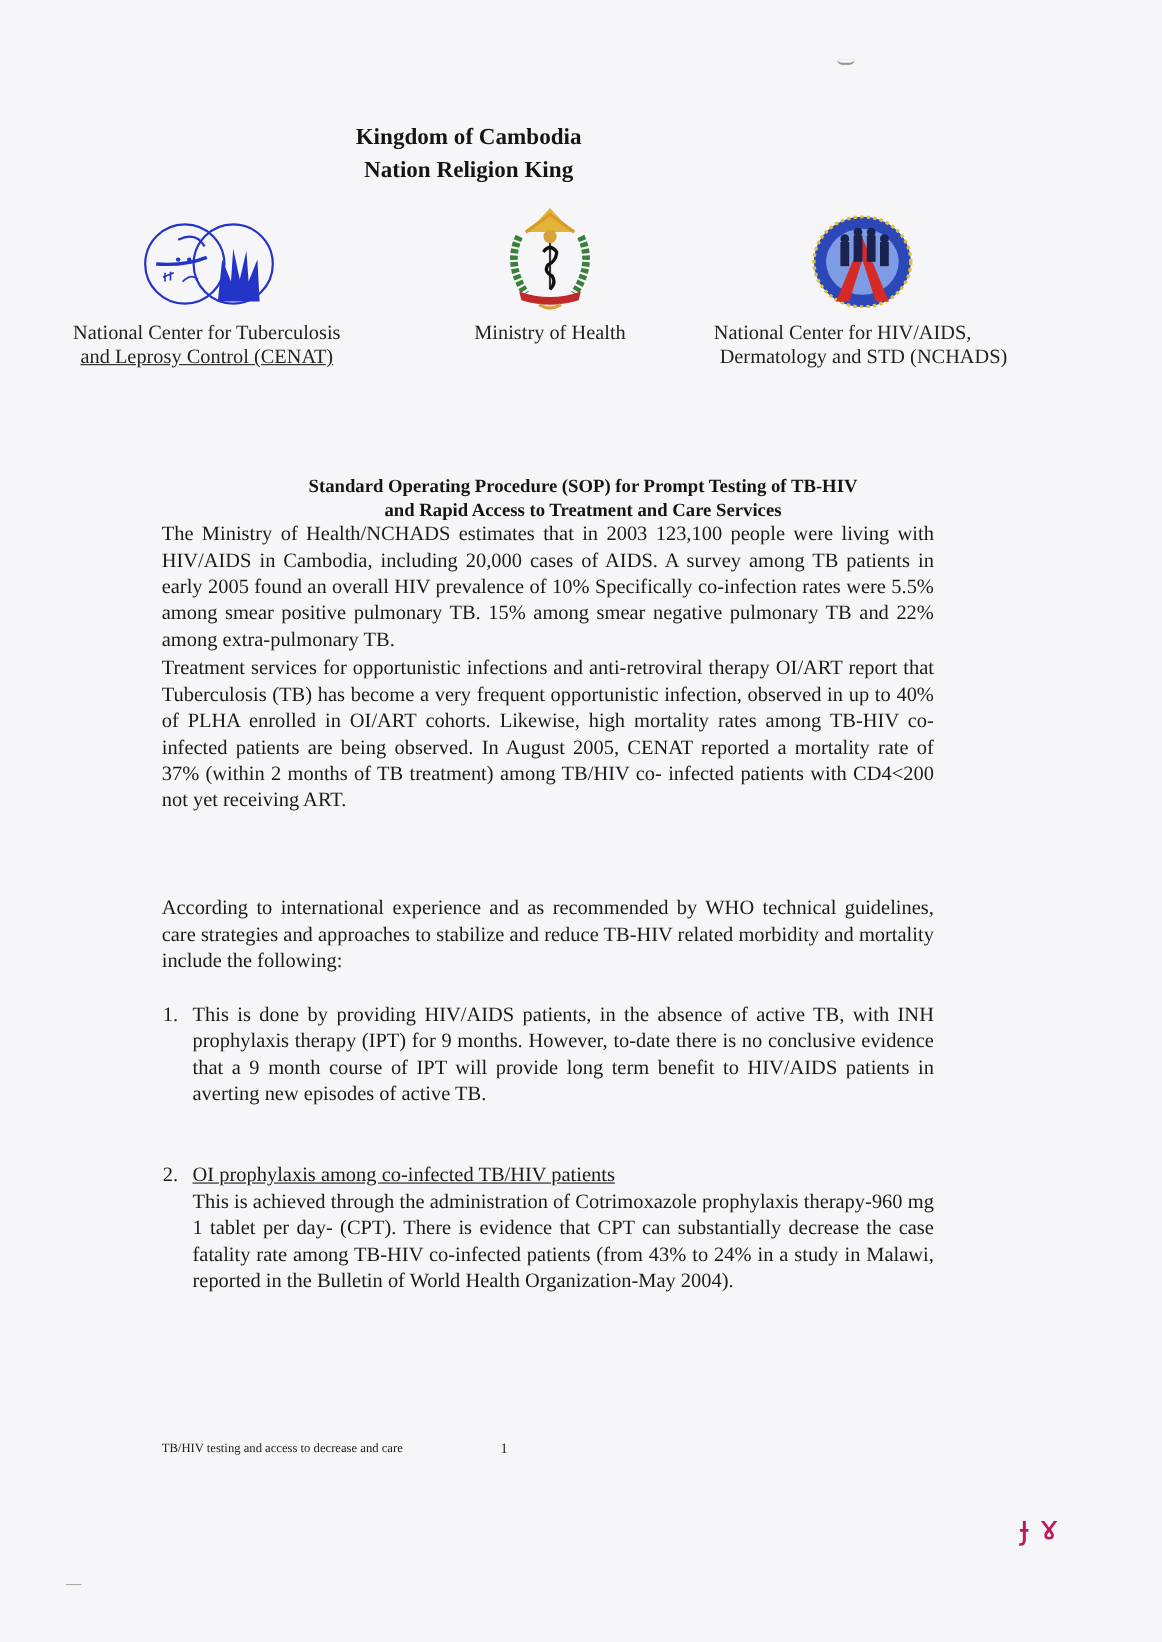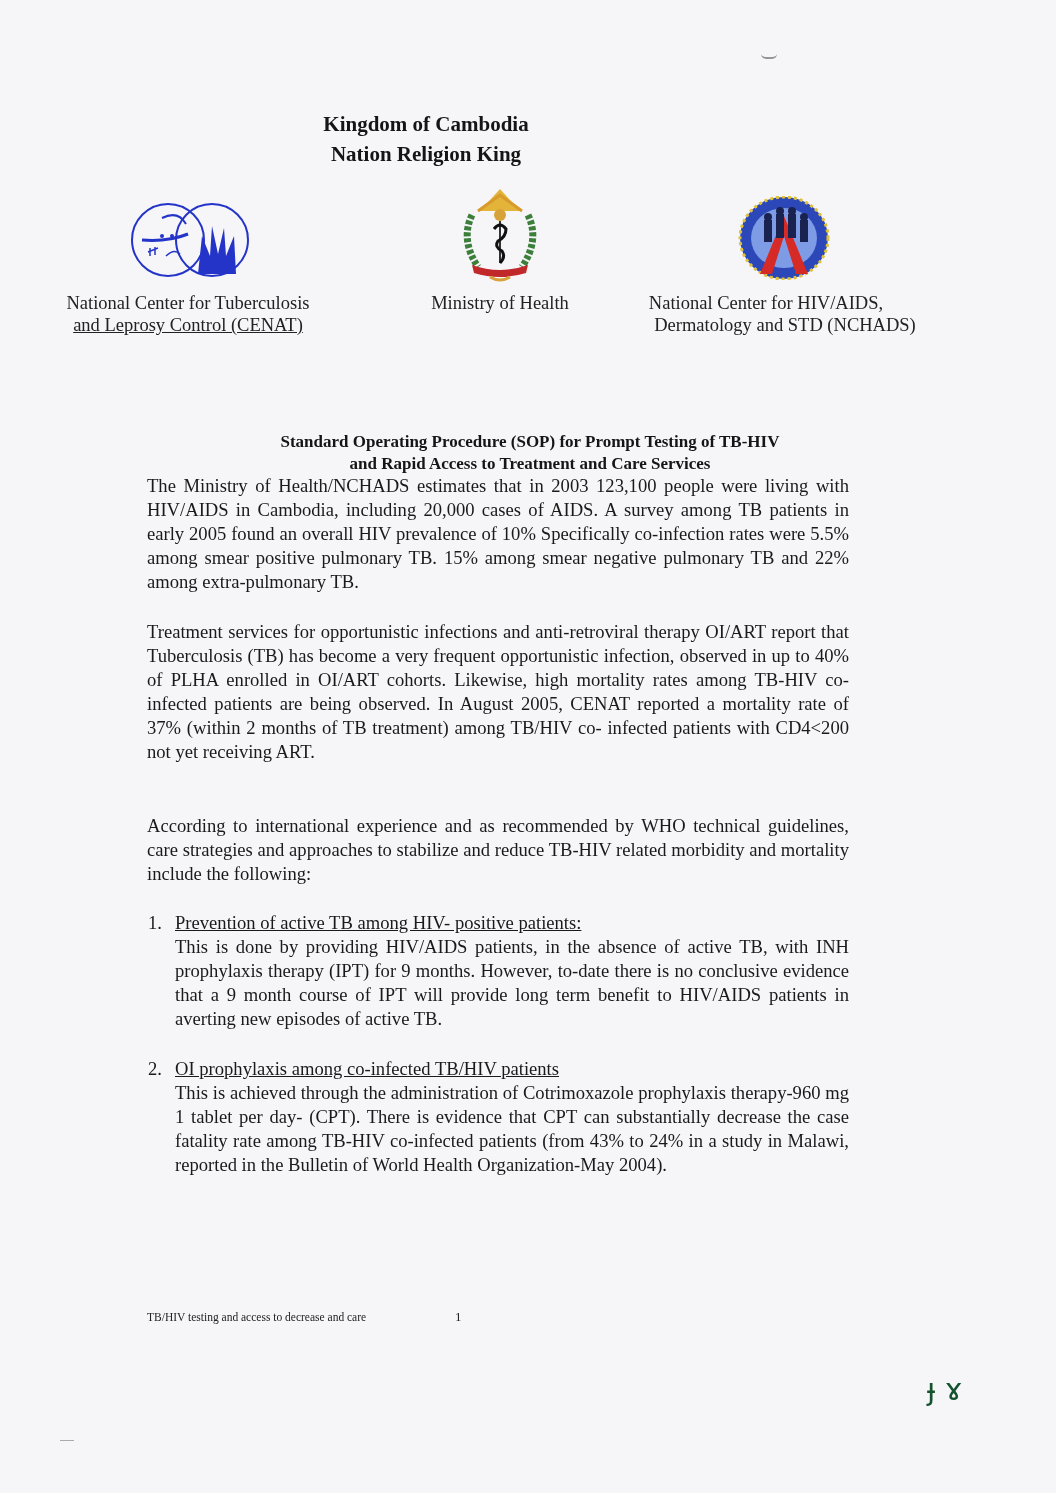--- a/index.html
+++ b/index.html
@@ -14,21 +14,21 @@
   .logo-cap { font-size:18.5px; line-height:22px; text-align:center; white-space:nowrap; color:#222; }
   .title { left:130px; width:800px; text-align:center; font-weight:bold; font-size:17px; line-height:22px; color:#151515;margin-top:48px; }
   .para { left:147px; width:702px; font-size:18.6px; line-height:24px; text-align:justify; }
   .para p { margin:0; }
   .item { left:175px; width:674px; font-size:18.6px; line-height:24px; }
   .item .num { position:absolute; left:-27px; top:0; }
   .item .head { text-decoration:underline; }
   .item .body { text-align:justify; }
   .footer { left:147px; top:1311px; font-size:11.5px; color:#222; }
   .pageno { left:455px; top:1309px; font-size:13px; color:#222; }
-  .ink { color:#14532d; font-family:"DejaVu Sans",sans-serif; font-size:30px; }
+  .ink { color:#be185d; font-family:"DejaVu Sans",sans-serif; font-size:30px; }
 </style>
 </head>
 <body>
 
 <div class="abs" style="left:761px;top:54px;width:16px;height:3px;border-bottom:2px solid #555;border-radius:0 0 8px 8px;opacity:.6;"></div>
 
 <div class="abs hdr" style="top:112px;">Kingdom of Cambodia</div>
 <div class="abs hdr" style="top:142px;">Nation Religion King</div>
 
 <div class="abs" style="left:128px;top:196px;">
@@ -80,30 +80,29 @@
 </div>
 <div class="abs logo-cap" style="left:640px;top:292px;width:252px;">National Center for HIV/AIDS,</div>
 <div class="abs logo-cap" style="left:640px;top:314px;width:290px;">Dermatology and STD (NCHADS)</div>
 
 <div class="abs title" style="top:383px;">Standard Operating Procedure (SOP) for Prompt Testing of TB-HIV</div>
 <div class="abs title" style="top:405px;">and Rapid Access to Treatment and Care Services</div>
 
 <div class="abs para" style="top:474px;">
     <p>The Ministry of Health/NCHADS estimates that in 2003 123,100 people were living with HIV/AIDS in Cambodia, including 20,000 cases of AIDS. A survey among TB patients in early 2005 found an overall HIV prevalence of 10% Specifically co-infection rates were 5.5% among smear positive pulmonary TB. 15% among smear negative pulmonary TB and 22% among extra-pulmonary TB.</p>
   </div>
-<div class="abs para" style="top:620px;">
+<div class="abs para" style="top:596px;">
     <p>Treatment services for opportunistic infections and anti-retroviral therapy OI/ART report that Tuberculosis (TB) has become a very frequent opportunistic infection, observed in up to 40% of PLHA enrolled in OI/ART cohorts. Likewise, high mortality rates among TB-HIV co- infected patients are being observed. In August 2005, CENAT reported a mortality rate of 37% (within 2 months of TB treatment) among TB/HIV co- infected patients with CD4&lt;200 not yet receiving ART.</p>
   </div>
 <div class="abs para" style="top:814px;">
     <p>According to international experience and as recommended by WHO technical guidelines, care strategies and approaches to stabilize and reduce TB-HIV related morbidity and mortality include the following:</p>
   </div>
 
 <div class="abs item" style="top:911px;">
   <span class="num">1.</span>
-  <div class="head">Prevention of active TB among HIV- positive patients:</div>
   <div class="body">This is done by providing HIV/AIDS patients, in the absence of active TB, with INH prophylaxis therapy (IPT) for 9 months. However, to-date there is no conclusive evidence that a 9 month course of IPT will provide long term benefit to HIV/AIDS patients in averting new episodes of active TB.</div>
 </div>
 <div class="abs item" style="top:1057px;">
   <span class="num">2.</span>
   <div class="head">OI prophylaxis among co-infected TB/HIV patients</div>
   <div class="body">This is achieved through the administration of Cotrimoxazole prophylaxis therapy-960 mg 1 tablet per day- (CPT). There is evidence that CPT can substantially decrease the case fatality rate among TB-HIV co-infected patients (from 43% to 24% in a study in Malawi, reported in the Bulletin of World Health Organization-May 2004).</div>
 </div>
 
 <div class="abs footer">TB/HIV testing and access to decrease and care</div>
 <div class="abs pageno">1</div>

